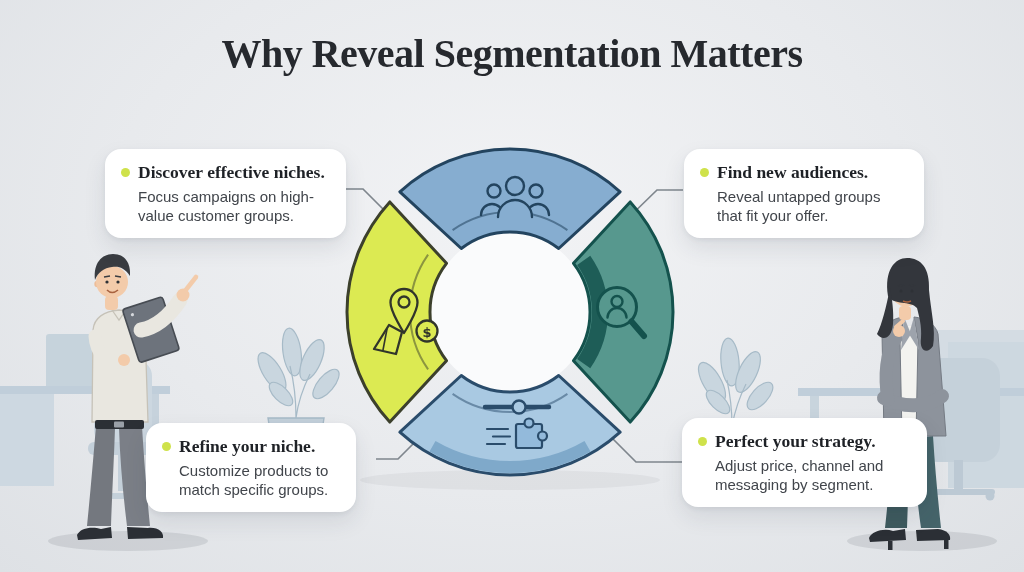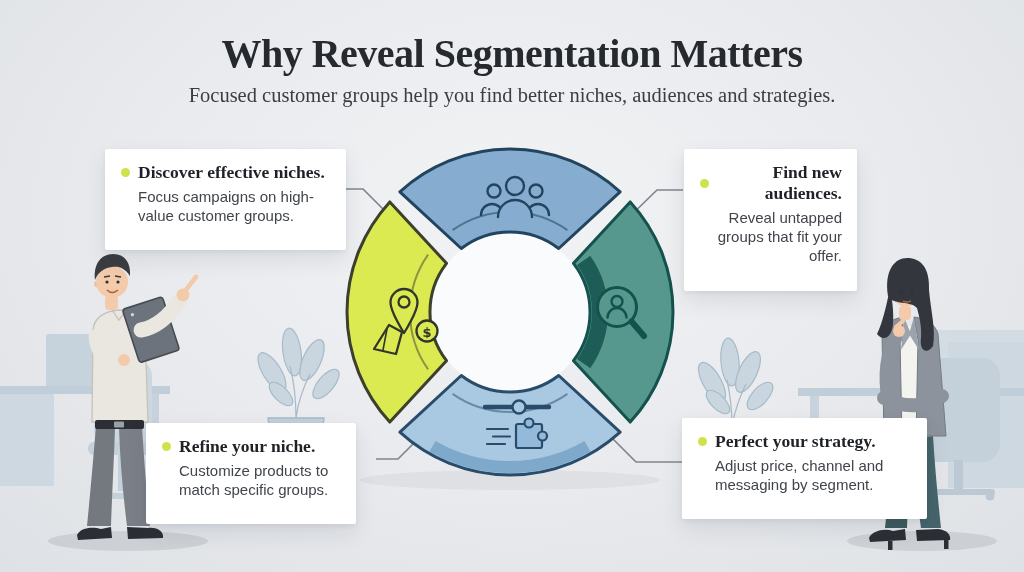--- a/index.html
+++ b/index.html
@@ -12,34 +12,34 @@
   .title{
     position:absolute;left:0;right:0;top:30px;text-align:center;
     font-family:"Liberation Serif", serif;font-weight:700;font-size:40px;
     letter-spacing:-0.5px;color:#26292e;
   }
   .subtitle{
     position:absolute;left:0;right:0;top:84px;text-align:center;
     font-family:"Liberation Serif", serif;font-size:20.5px;color:#3a3e44;
   }
   .callout{
-    position:absolute;background:#ffffff;border-radius:2px;
+    position:absolute;background:#ffffff;border-radius:16px;
     box-shadow:0 10px 22px rgba(40,50,70,0.10), 0 2px 5px rgba(40,50,70,0.07);
-    padding:13px 15px 25px 16px;box-sizing:border-box;
+    padding:13px 15px 13px 16px;box-sizing:border-box;
   }
   .callout-title-row{display:flex;align-items:center;gap:8px;}
   .bullet{width:9px;height:9px;border-radius:50%;background:#cfe24b;flex:0 0 auto;}
   .callout-title{
     font-family:"Liberation Serif", serif;font-weight:700;font-size:17.5px;color:#1e2126;
   }
   .callout-body{
     margin-top:4px;margin-left:17px;font-size:15px;line-height:1.28;color:#41454b;
   }
   .tl{left:105px;top:149px;width:241px;}
-  .tr{left:684px;top:149px;width:173px;text-align:right;}
+  .tr{left:684px;top:149px;width:240px;}
   .bl{left:146px;top:423px;width:210px;}
   .br{left:682px;top:418px;width:245px;}
 </style>
 </head>
 <body>
 
 <div class="stage">
 
   <svg width="1024" height="572" viewBox="0 0 1024 572">
 
@@ -201,21 +201,20 @@
         <circle cx="519" cy="407" r="6.5" stroke-width="2.4" fill="#a9c9e2"></circle>
         <rect x="516" y="424" width="26" height="24" rx="2" stroke-width="2.2" fill="#93badb"></rect>
         <circle cx="529" cy="423" r="4.5" stroke-width="2.2" fill="#93badb"></circle>
         <circle cx="542.5" cy="436" r="4.5" stroke-width="2.2" fill="#93badb"></circle>
         <path d="M487,429 L508,429 M493,436.5 L510,436.5 M487,444 L505,444" stroke-width="2.2"></path>
       </g>
     </g>
   </svg>
 
   <div class="title">Why Reveal Segmentation Matters</div>
-  <div class="subtitle">Focused customer groups help you find better niches, audiences and strategies.</div>
 
   <div class="callout tl">
     <div class="callout-title-row">
       <span class="bullet"></span>
       <span class="callout-title">Discover effective niches.</span>
     </div>
     <div class="callout-body">Focus campaigns on high-value customer groups.</div>
   </div>
 
   <div class="callout tr">

